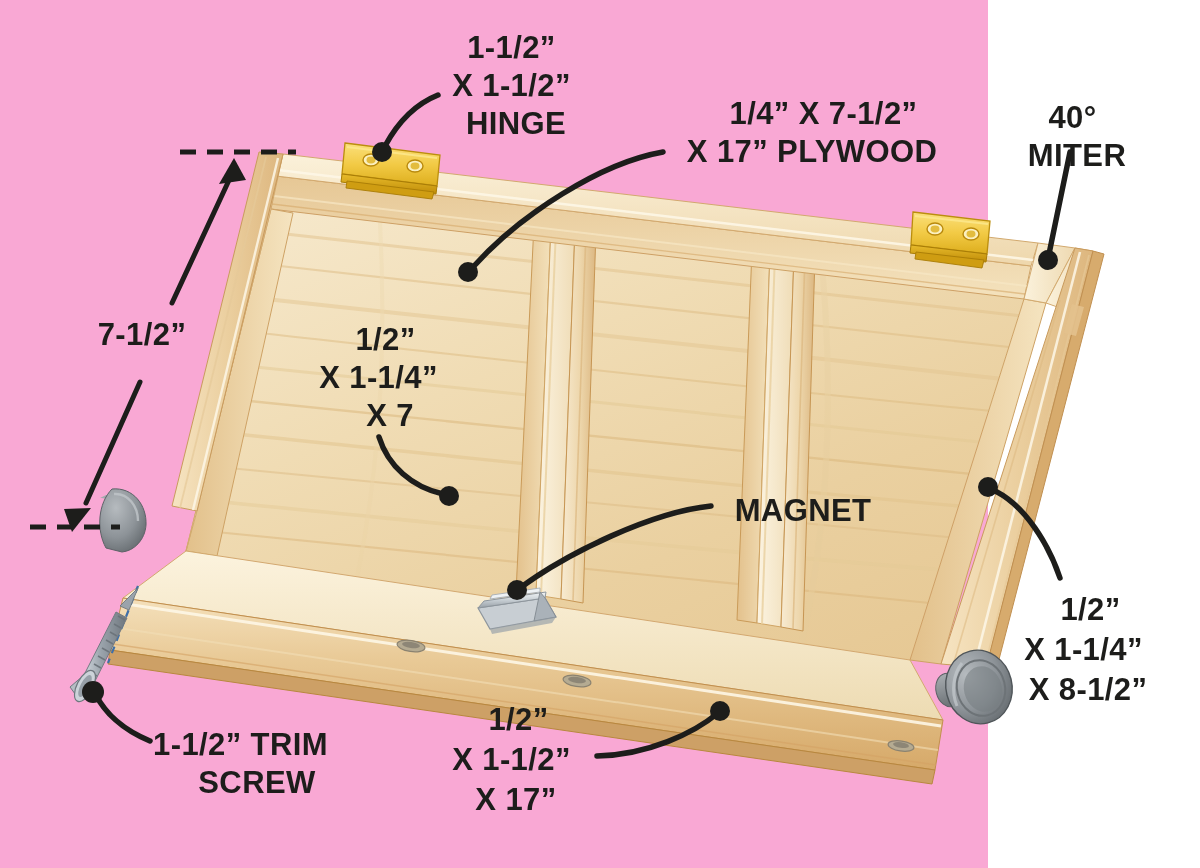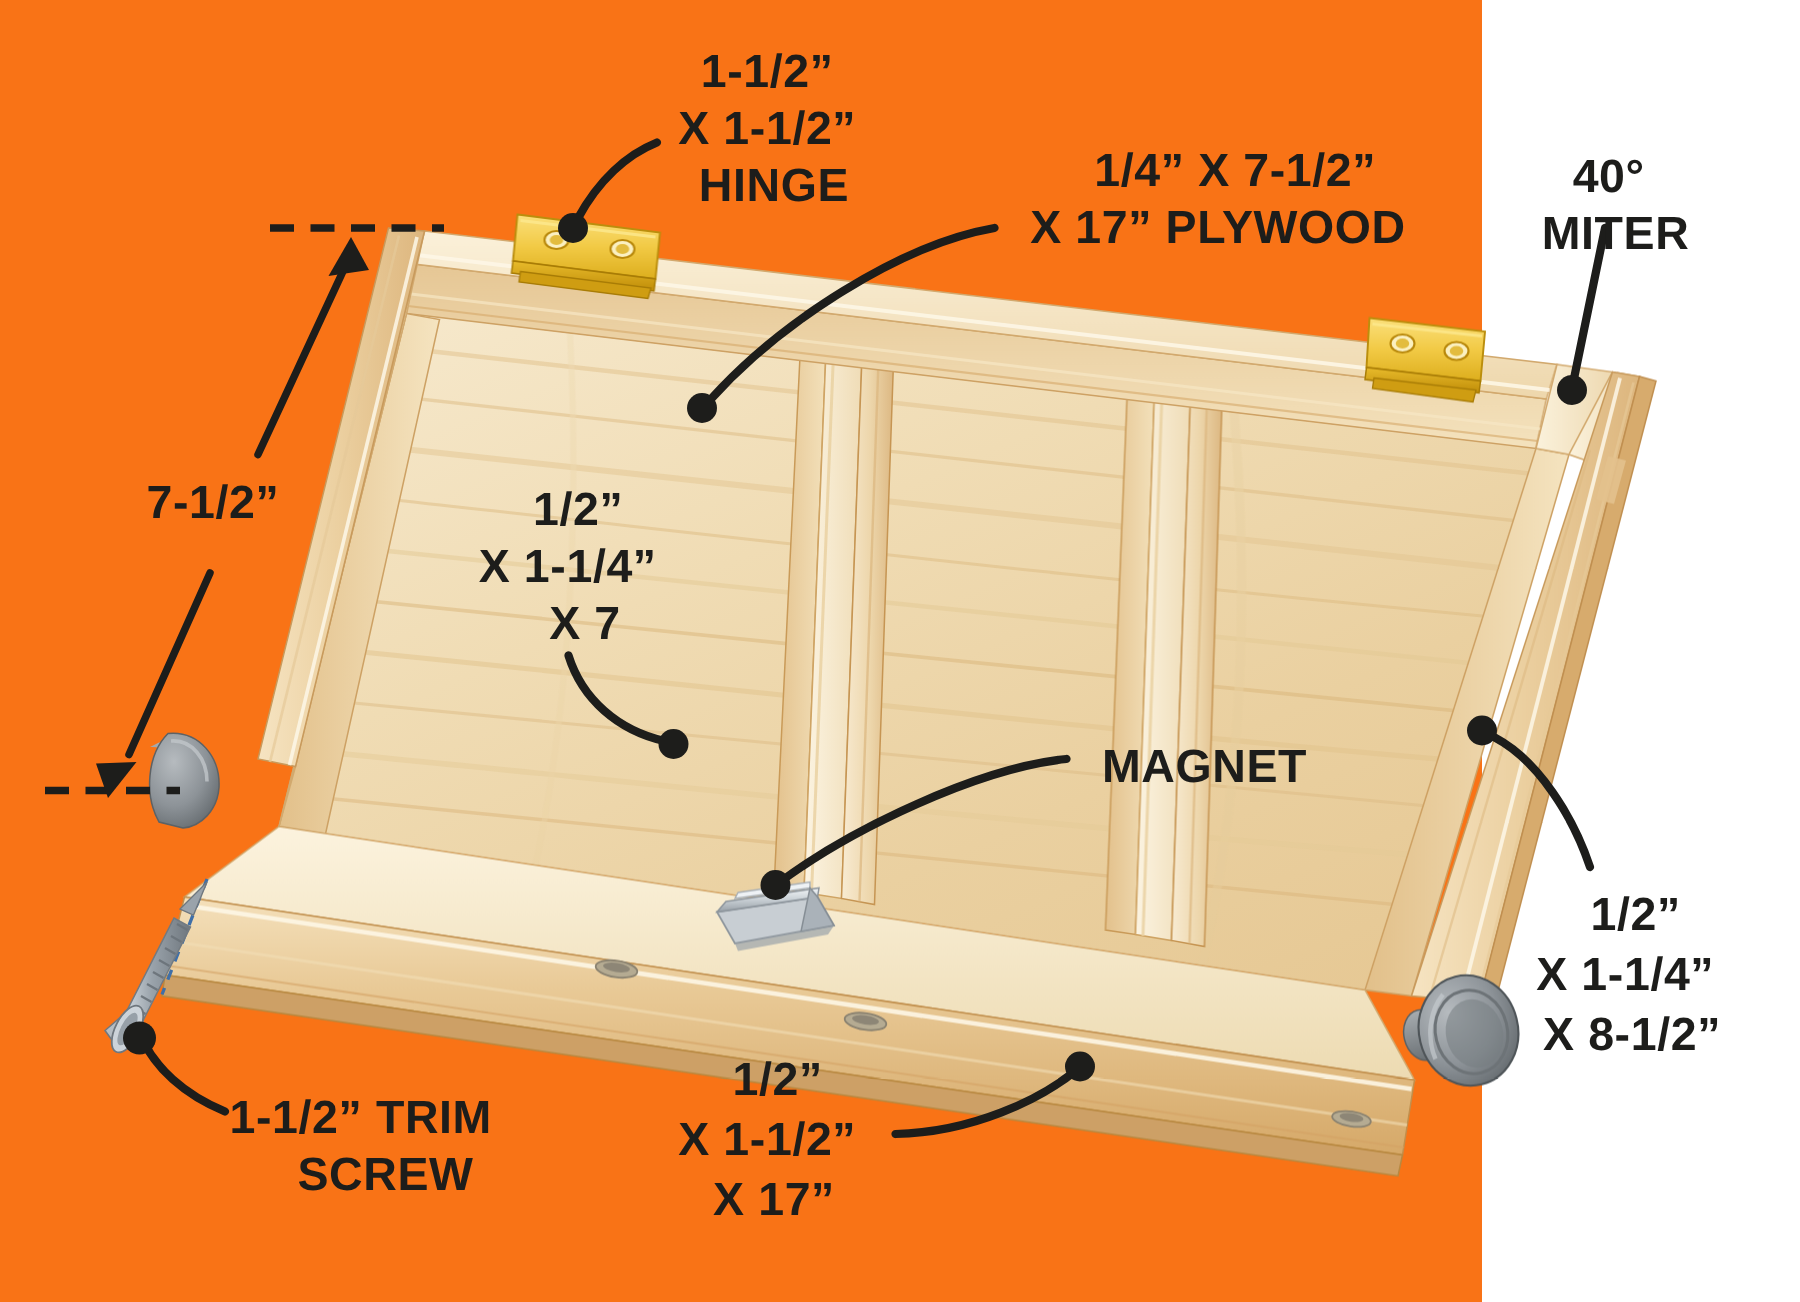--- a/index.html
+++ b/index.html
@@ -1,18 +1,18 @@
 <!DOCTYPE html>
 <html><head>
 <meta charset="utf-8">
 <style>
   html,body{margin:0;padding:0;background:#ffffff;}
   body{width:1200px;height:868px;overflow:hidden;
        font-family:"Liberation Sans",sans-serif;}
-  #stage{position:relative;width:988px;height:868px;background:#f97316;}
+  #stage{position:relative;width:988px;height:868px;background:#f9a8d4;}
   svg{display:block;}
   .lbl{font-family:"Liberation Sans",sans-serif;font-weight:bold;
        font-size:31px;fill:#1d1d1b;letter-spacing:0.4px;}
 </style>
 </head>
 <body>
 
 <div id="stage">
 <svg width="1200" height="868" viewBox="0 0 1200 868">
 

